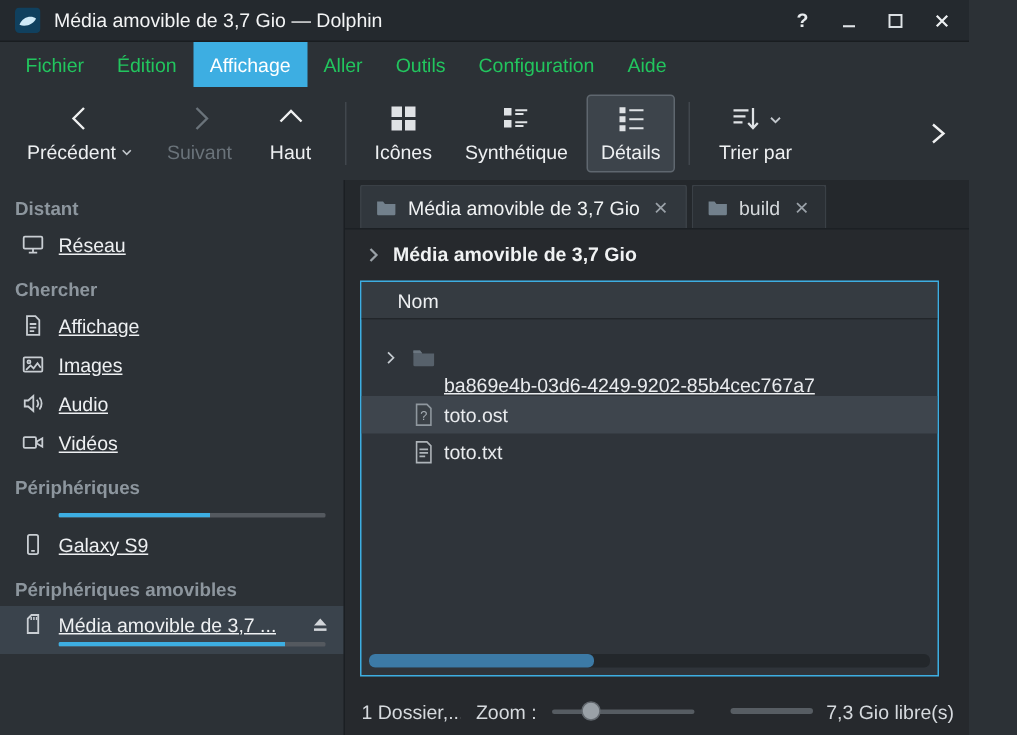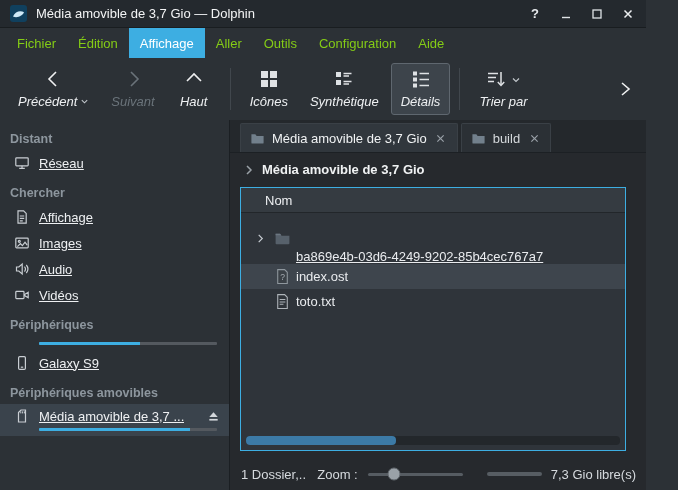--- a/index.html
+++ b/index.html
@@ -9,26 +9,26 @@
 
   
   .titlebar { flex:0 0 28px; background:#24292e; border-bottom:1px solid #191d20; display:flex; align-items:center; padding:0 10px; gap:9px; }
   .appicon { width:17px; height:17px; display:flex; }
   .titlebar .title { color:#f3f4f5; white-space:nowrap; }
   .winbtns { margin-left:auto; display:flex; align-items:center; gap:15px; }
   .winbtn { width:16px; height:16px; display:flex; align-items:center; justify-content:center; color:#e8ebee; font-weight:bold; }
 
   
   .menubar { flex:0 0 30px; display:flex; align-items:stretch; padding:0 6px; background:#2c3136; }
-  .menuitem { display:flex; align-items:center; padding:0 11px; color:#84cc16; }
+  .menuitem { display:flex; align-items:center; padding:0 11px; color:#22c55e; }
   .menuitem.active { background:#3daee2; color:#ffffff; }
 
   
   .toolbar { flex:0 0 62px; display:flex; align-items:center; padding:0 8px; gap:2px; background:#2c3136; }
-  .tbtn { display:flex; flex-direction:column; align-items:center; justify-content:center; gap:3px; padding:5px 9px; border:1px solid transparent; border-radius:3px; min-width:54px;font-style:italic; }
+  .tbtn { display:flex; flex-direction:column; align-items:center; justify-content:center; gap:3px; padding:5px 9px; border:1px solid transparent; border-radius:3px; min-width:54px; }
   .tbtn.pressed { background:#3d444b; border-color:#5f676f; }
   .tbtn .ticon-row { display:flex; align-items:center; gap:4px; height:22px; }
   .tbtn .tlabel { display:flex; align-items:center; gap:3px; font-size:13px; color:#eef0f2; }
   .tbtn.disabled .tlabel { color:#6a737a; }
   .tsep { width:1px; height:42px; background:#41474d; margin:0 7px; }
   .toolbar-overflow { margin-left:auto; width:26px; height:40px; display:flex; align-items:center; justify-content:center; }
 
   
   .body { flex:1; display:flex; min-height:0; }
 
@@ -387,21 +387,21 @@
             <span class="fname underl">ba869e4b-03d6-4249-9202-85b4cec767a7</span>
           </div>
           <div class="fv-row hl">
             <span class="expander"></span>
             <span class="ficon">
                 <svg width="17" height="17" viewBox="0 0 16 16">
                   <path d="M3.5 1.5h6.5l2.5 2.5v10.5H3.5z" fill="#3a4046" stroke="#8f979e" stroke-width="1"></path>
                   <text x="8" y="11.2" font-size="8" fill="#a7aeb5" text-anchor="middle" font-family="Liberation Sans, sans-serif">?</text>
                 </svg>
               </span>
-            <span class="fname">index.ost</span>
+            <span class="fname">toto.ost</span>
           </div>
           <div class="fv-row">
             <span class="expander"></span>
             <span class="ficon">
                 <svg width="17" height="17" viewBox="0 0 16 16">
                   <path d="M3.5 1.5h6.5l2.5 2.5v10.5H3.5z" fill="none" stroke="#aeb4b9" stroke-width="1"></path>
                   <path d="M5.3 6.2h5.4M5.3 8.4h5.4M5.3 10.6h3.6" stroke="#aeb4b9" stroke-width="1"></path>
                 </svg>
               </span>
             <span class="fname">toto.txt</span>

